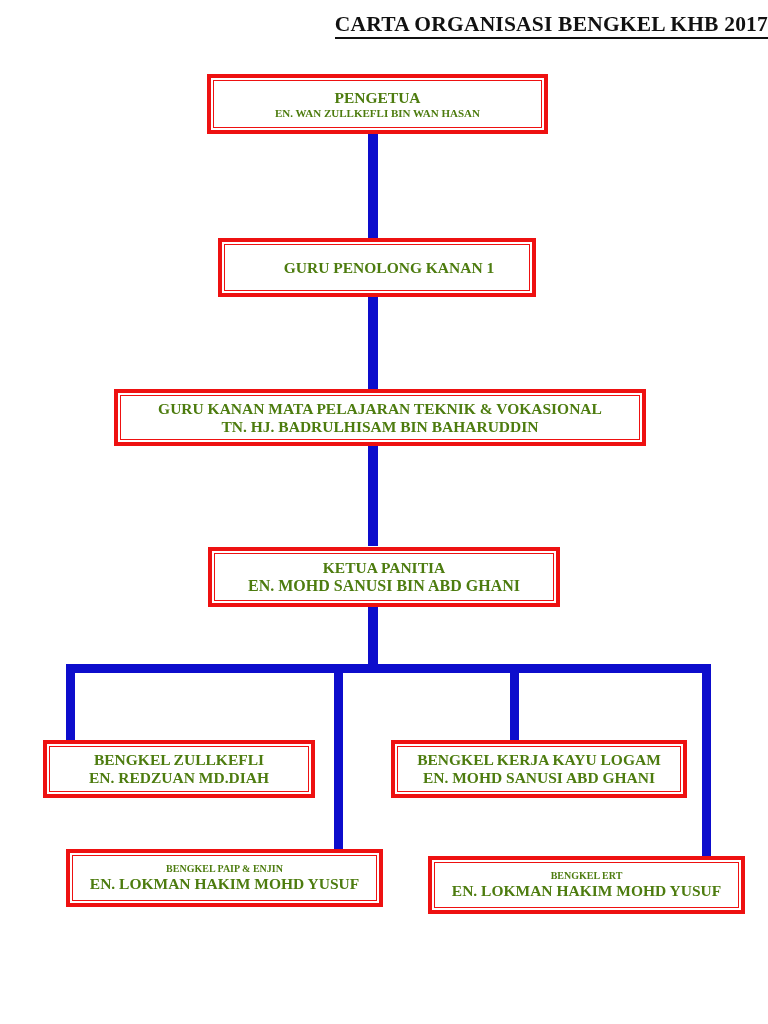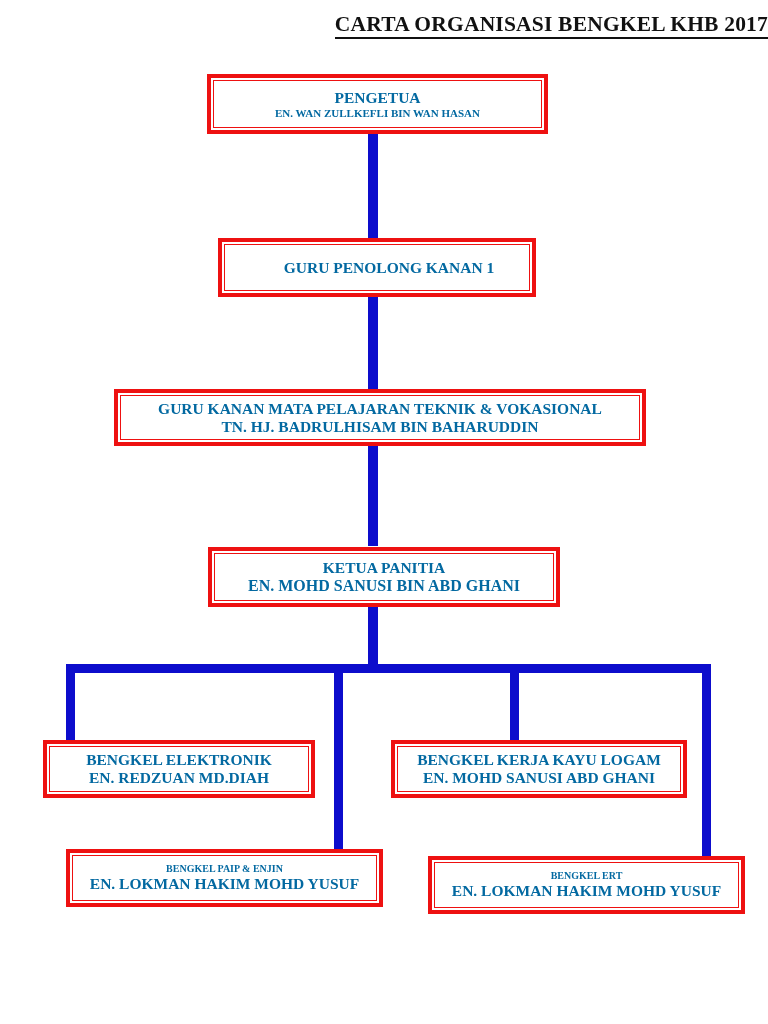--- a/index.html
+++ b/index.html
@@ -58,21 +58,21 @@
     display: flex;
     flex-direction: column;
     align-items: center;
     justify-content: center;
     line-height: 1.16;
   }
   .node .ln {
     display: block;
     text-align: center;
     font-weight: bold;
-    color: #0369a1;
+    color: #4d7c0f;
     white-space: pre;
   }
 </style>
 </head>
 <body>
 
 <div id="page">
 
   <div id="chart-title"><span class="tx">CARTA ORGANISASI BENGKEL KHB 2017</span></div>
 
@@ -116,21 +116,21 @@
 
   <div class="node" style="left:114px; top:389px; width:532px; height:57px;">
     <div class="inner">
       <span class="ln" style="font-size:15.5px;">GURU KANAN MATA PELAJARAN TEKNIK &amp; VOKASIONAL</span>
       <span class="ln" style="font-size:15.5px;">TN. HJ. BADRULHISAM BIN BAHARUDDIN</span>
     </div>
   </div>
 
   <div class="node" style="left:43px; top:740px; width:272px; height:58px;">
     <div class="inner">
-      <span class="ln" style="font-size:15.5px;">BENGKEL ELEKTRONIK</span>
+      <span class="ln" style="font-size:15.5px;">BENGKEL ZULLKEFLI</span>
       <span class="ln" style="font-size:15.5px;">EN. REDZUAN MD.DIAH</span>
     </div>
   </div>
 
   <div class="node" style="left:391px; top:740px; width:296px; height:58px;">
     <div class="inner">
       <span class="ln" style="font-size:15.5px;">BENGKEL KERJA KAYU LOGAM</span>
       <span class="ln" style="font-size:15.5px;">EN. MOHD SANUSI ABD GHANI</span>
     </div>
   </div>

